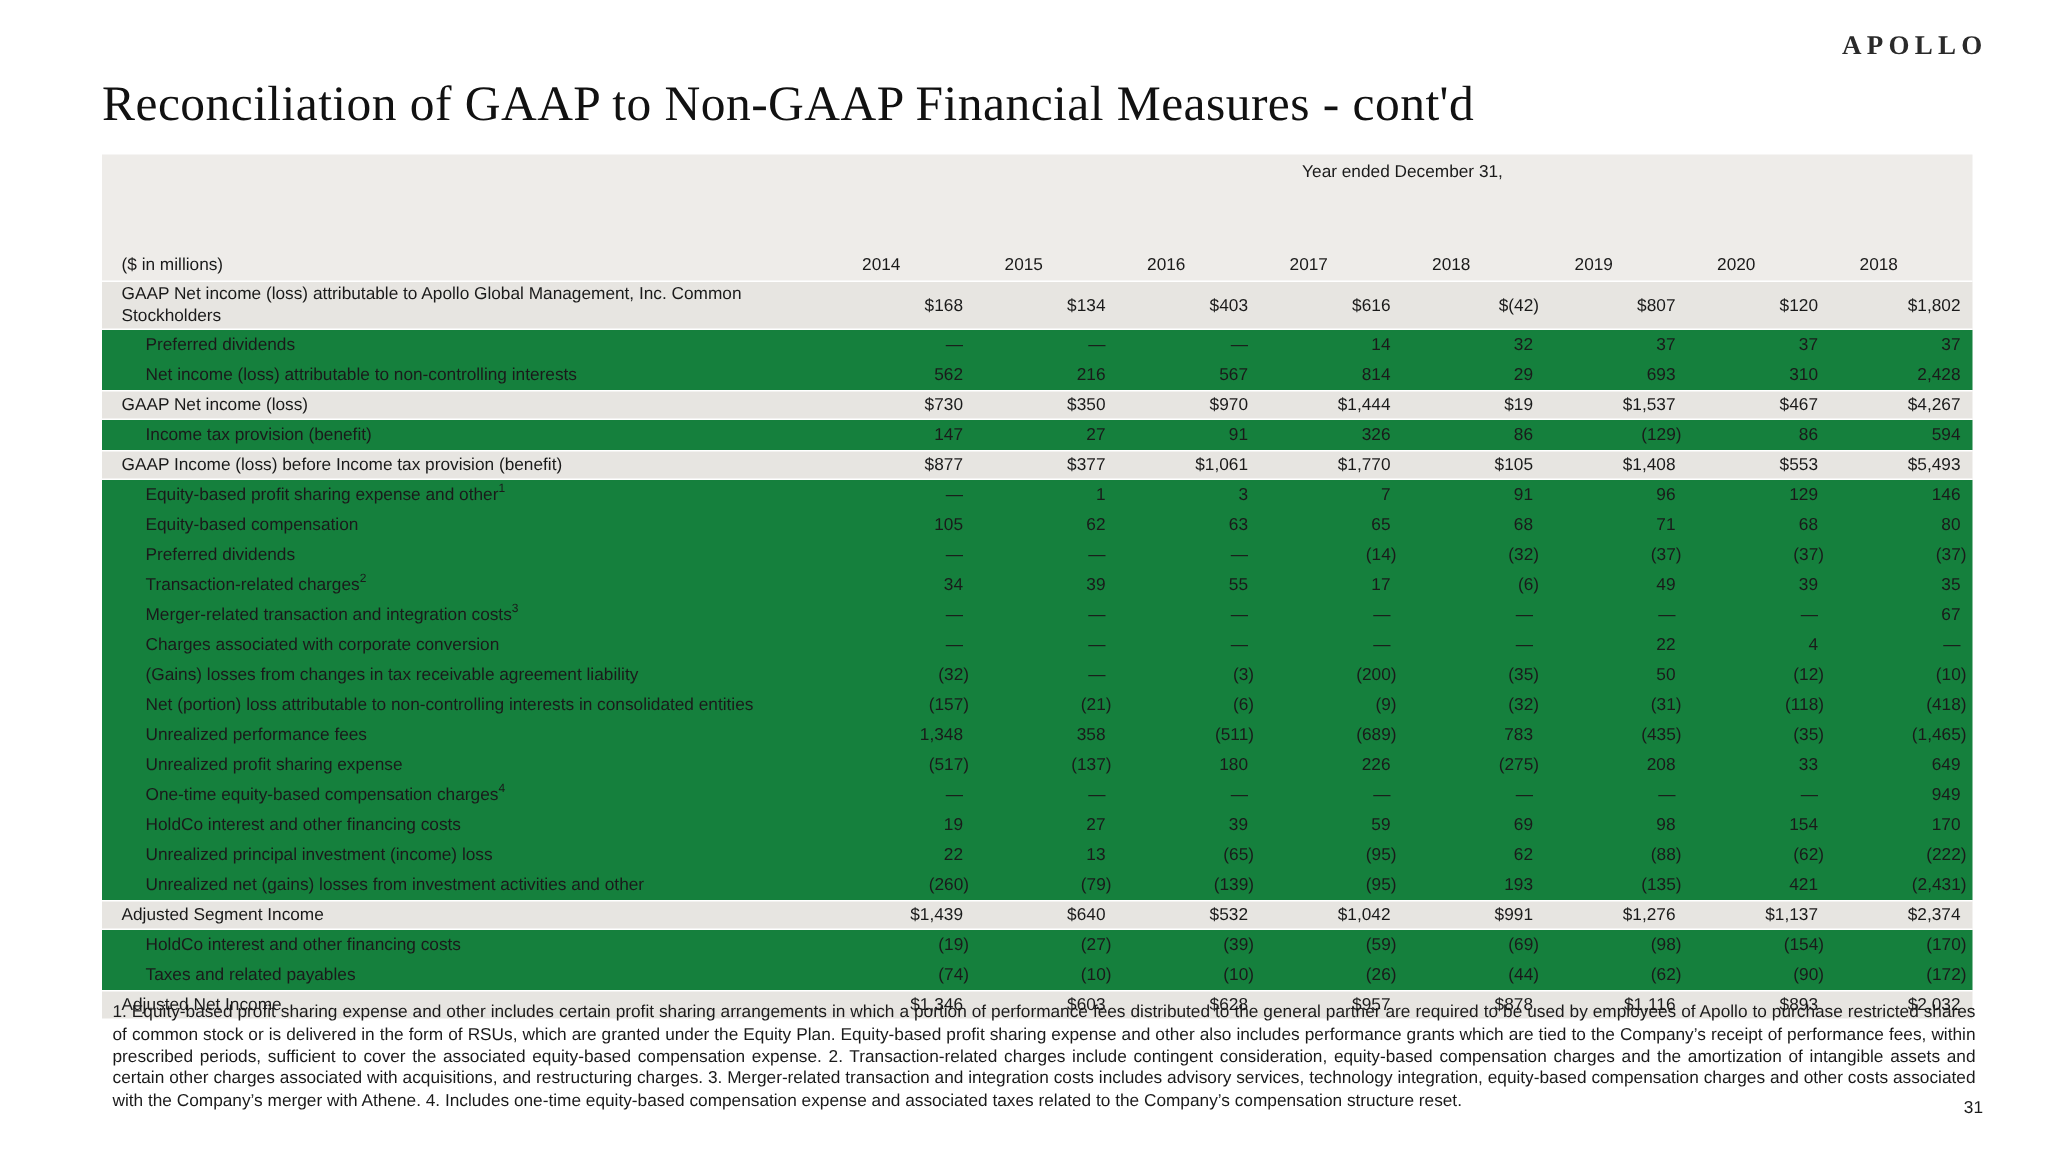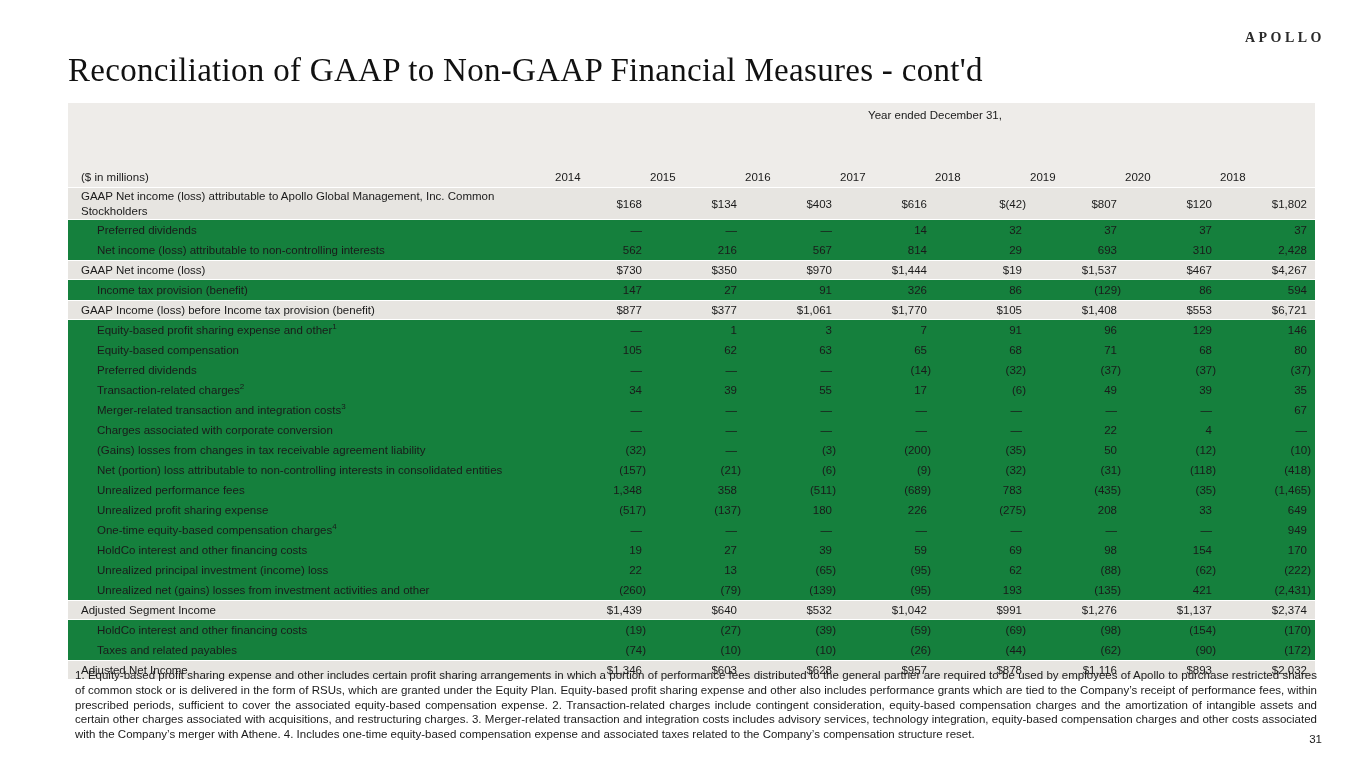--- a/index.html
+++ b/index.html
@@ -1,44 +1,44 @@
 <!DOCTYPE html>
 <html><head>
 <meta charset="utf-8">
 <style>
   * { margin:0; padding:0; box-sizing:border-box; }
   html,body { width:1365px; height:768px; }
   body { font-family:"Liberation Sans", sans-serif; background:#ffffff; }
   .slide { position:relative; width:1365px; height:768px; background:#ffffff; overflow:hidden; }
 
   .logo {
-    position:absolute; top:30px; right:40px;
+    position:absolute; top:20px; right:40px;
     font-family:"Liberation Serif", serif;
-    font-size:14px; font-weight:700; letter-spacing:3.5px; color:#2a2a2a;
+    font-size:18px; font-weight:700; letter-spacing:3.5px; color:#2a2a2a;
   }
 
   .title {
     position:absolute; top:52px; left:68px;
     font-family:"Liberation Serif", serif;
     font-size:33px; font-weight:400; color:#111; letter-spacing:0.3px;
     white-space:nowrap;
   }
 
   .fin-table {
     position:absolute; top:103px; left:68px; width:1247px;
     font-size:11.5px; color:#1a1a1a;
   }
   .thead { background:#eeece9; padding-top:6px; }
   .span-head { width:760px; margin-left:487px; text-align:center; height:16px; }
   .head-row {
     display:grid; grid-template-columns:487px repeat(8,95px);
     align-items:center; height:21px;margin-top:41px;
   }
   .head-row .unit-label { padding-left:13px; }
-  .cell.year { text-align:left; padding-right:30px; }
+  .cell.year { text-align:center; padding-right:30px; }
 
   .row {
     display:grid; grid-template-columns:487px repeat(8,95px);
     align-items:center; min-height:20px; background:#15803d;
   }
   .tbody .row:first-child { min-height:33px; }
   .row.total {
     background:#e7e5e1; font-weight:normal;
     border-top:1px solid #ffffff; border-bottom:1px solid #ffffff;
   }
@@ -140,21 +140,21 @@
         </div>
         <div class="row total">
           <div class="cell label">GAAP Income (loss) before Income tax provision (benefit)</div>
           <div class="cell val">$877</div>
           <div class="cell val">$377</div>
           <div class="cell val">$1,061</div>
           <div class="cell val">$1,770</div>
           <div class="cell val">$105</div>
           <div class="cell val">$1,408</div>
           <div class="cell val">$553</div>
-          <div class="cell val">$6,721</div>
+          <div class="cell val">$5,493</div>
         </div>
         <div class="row item">
           <div class="cell label">Equity-based profit sharing expense and other<sup>1</sup></div>
           <div class="cell val">—</div>
           <div class="cell val">1</div>
           <div class="cell val">3</div>
           <div class="cell val">7</div>
           <div class="cell val">91</div>
           <div class="cell val">96</div>
           <div class="cell val">129</div>

